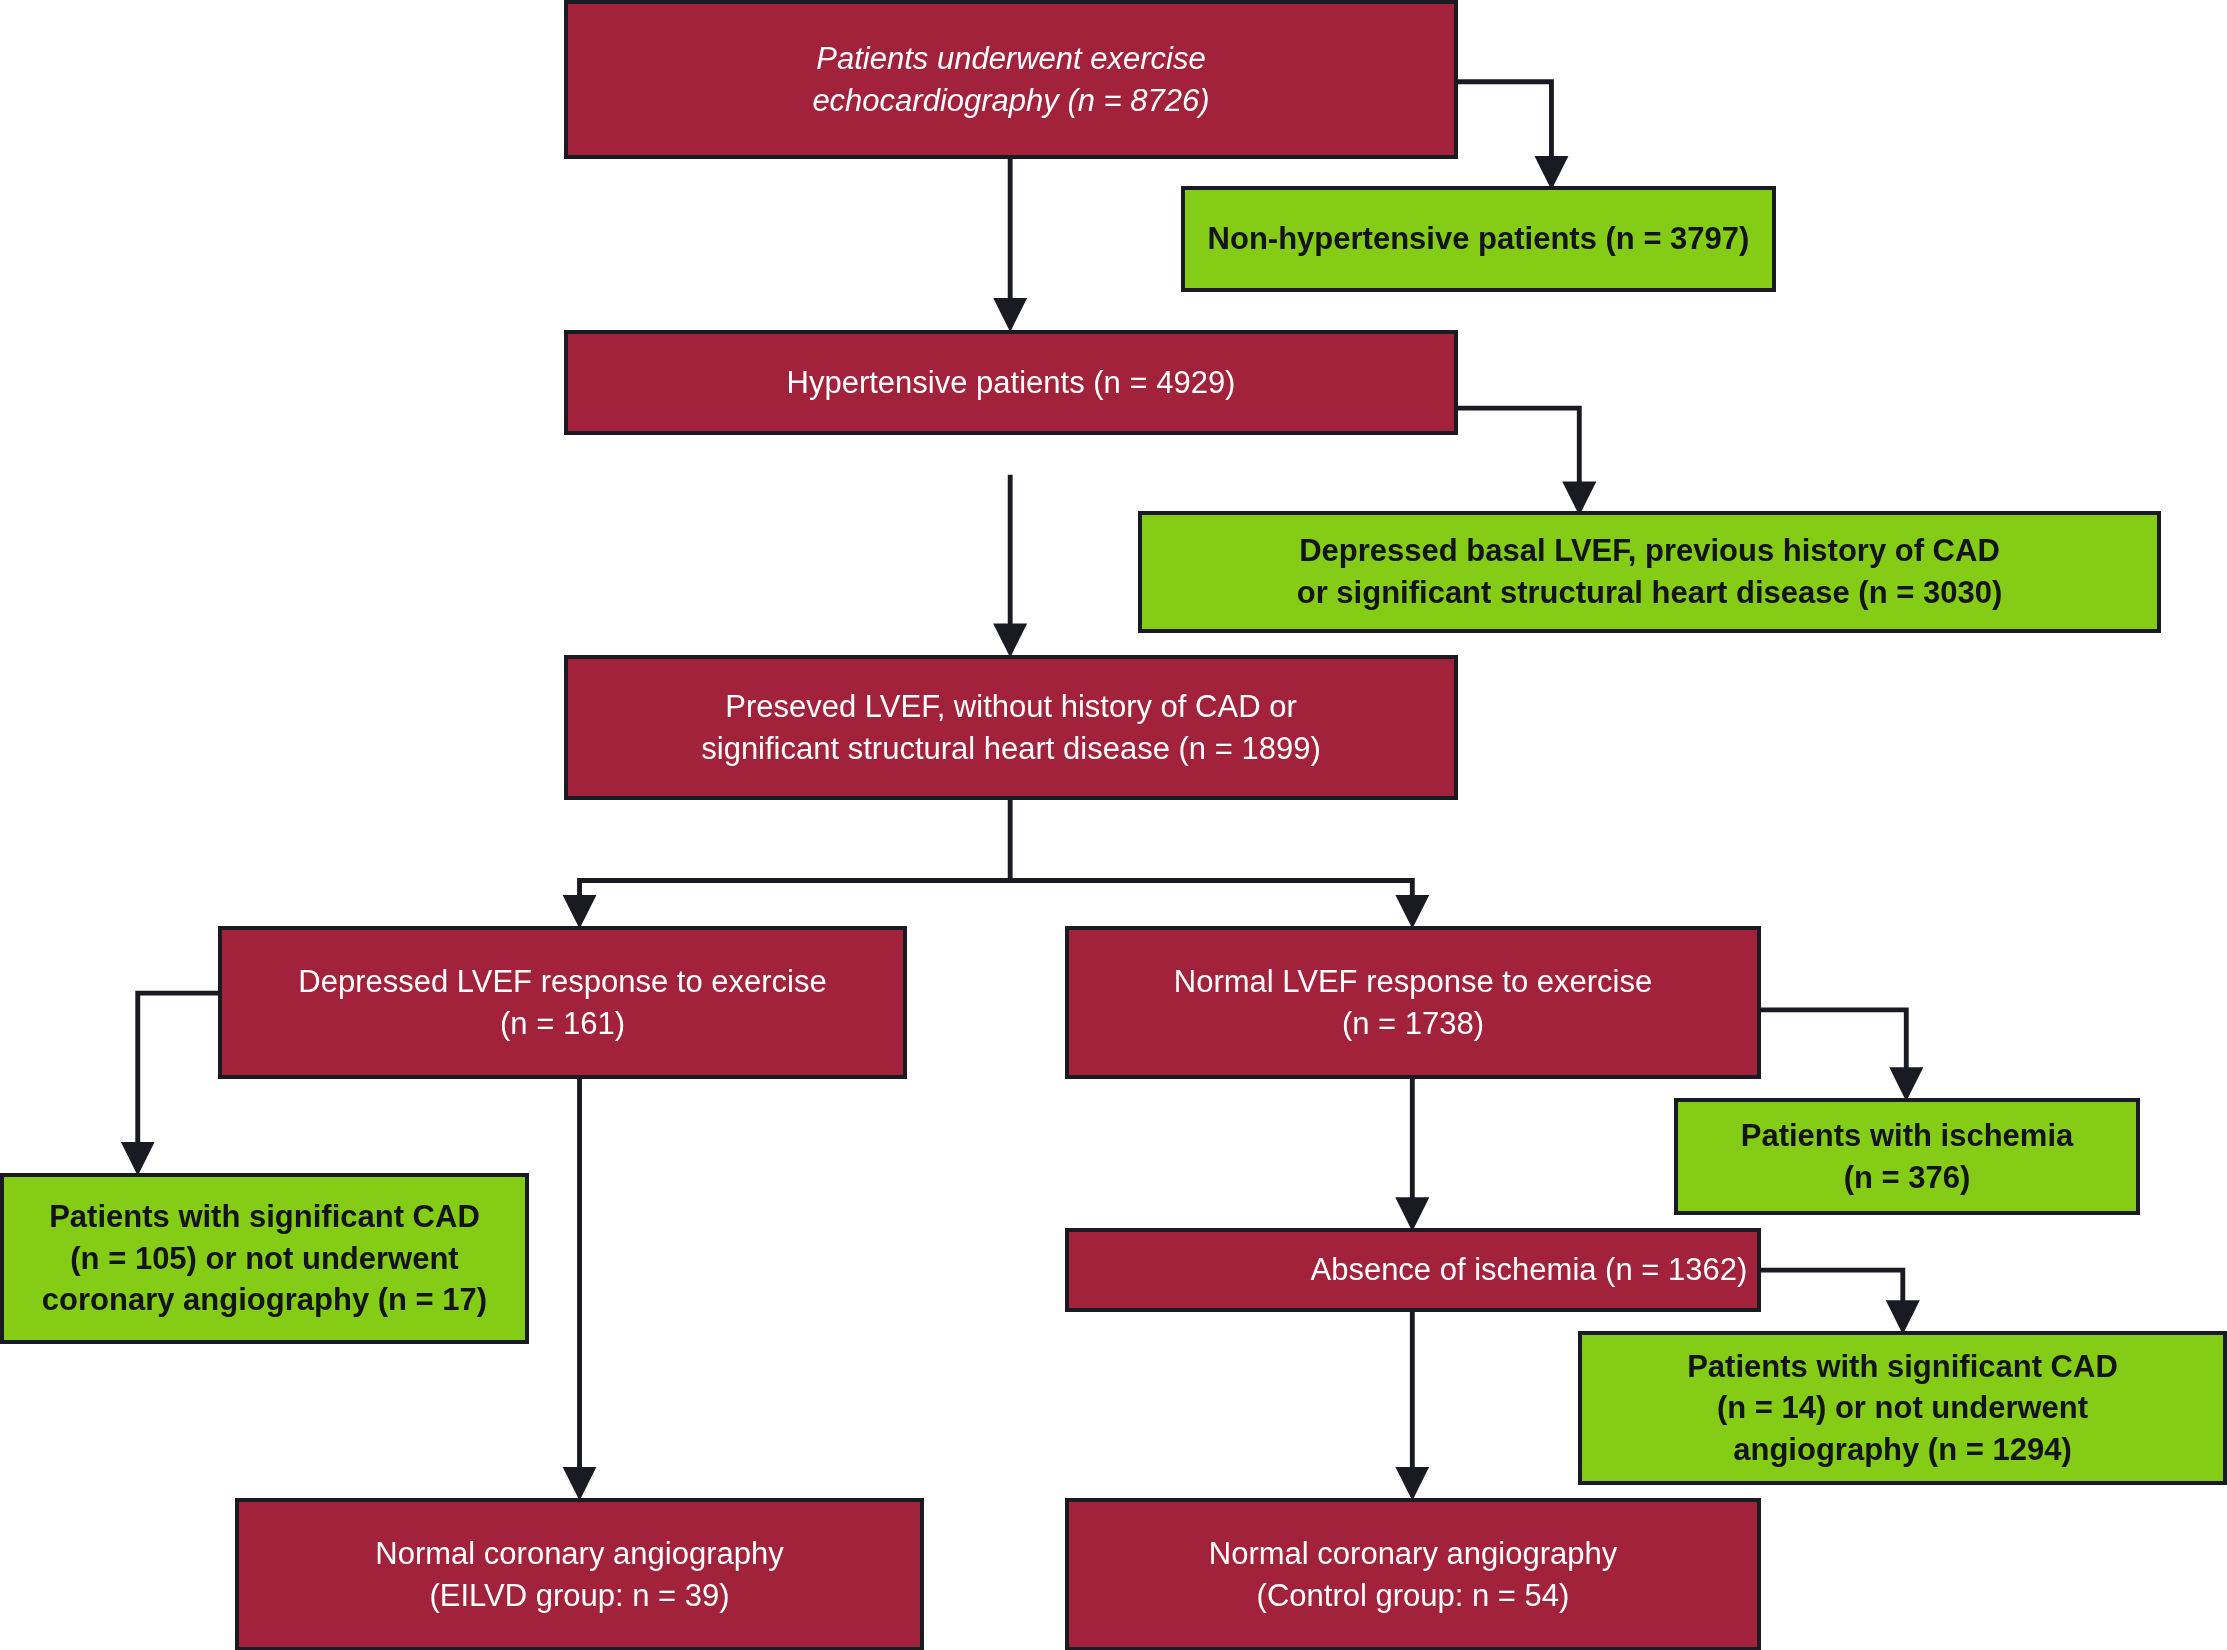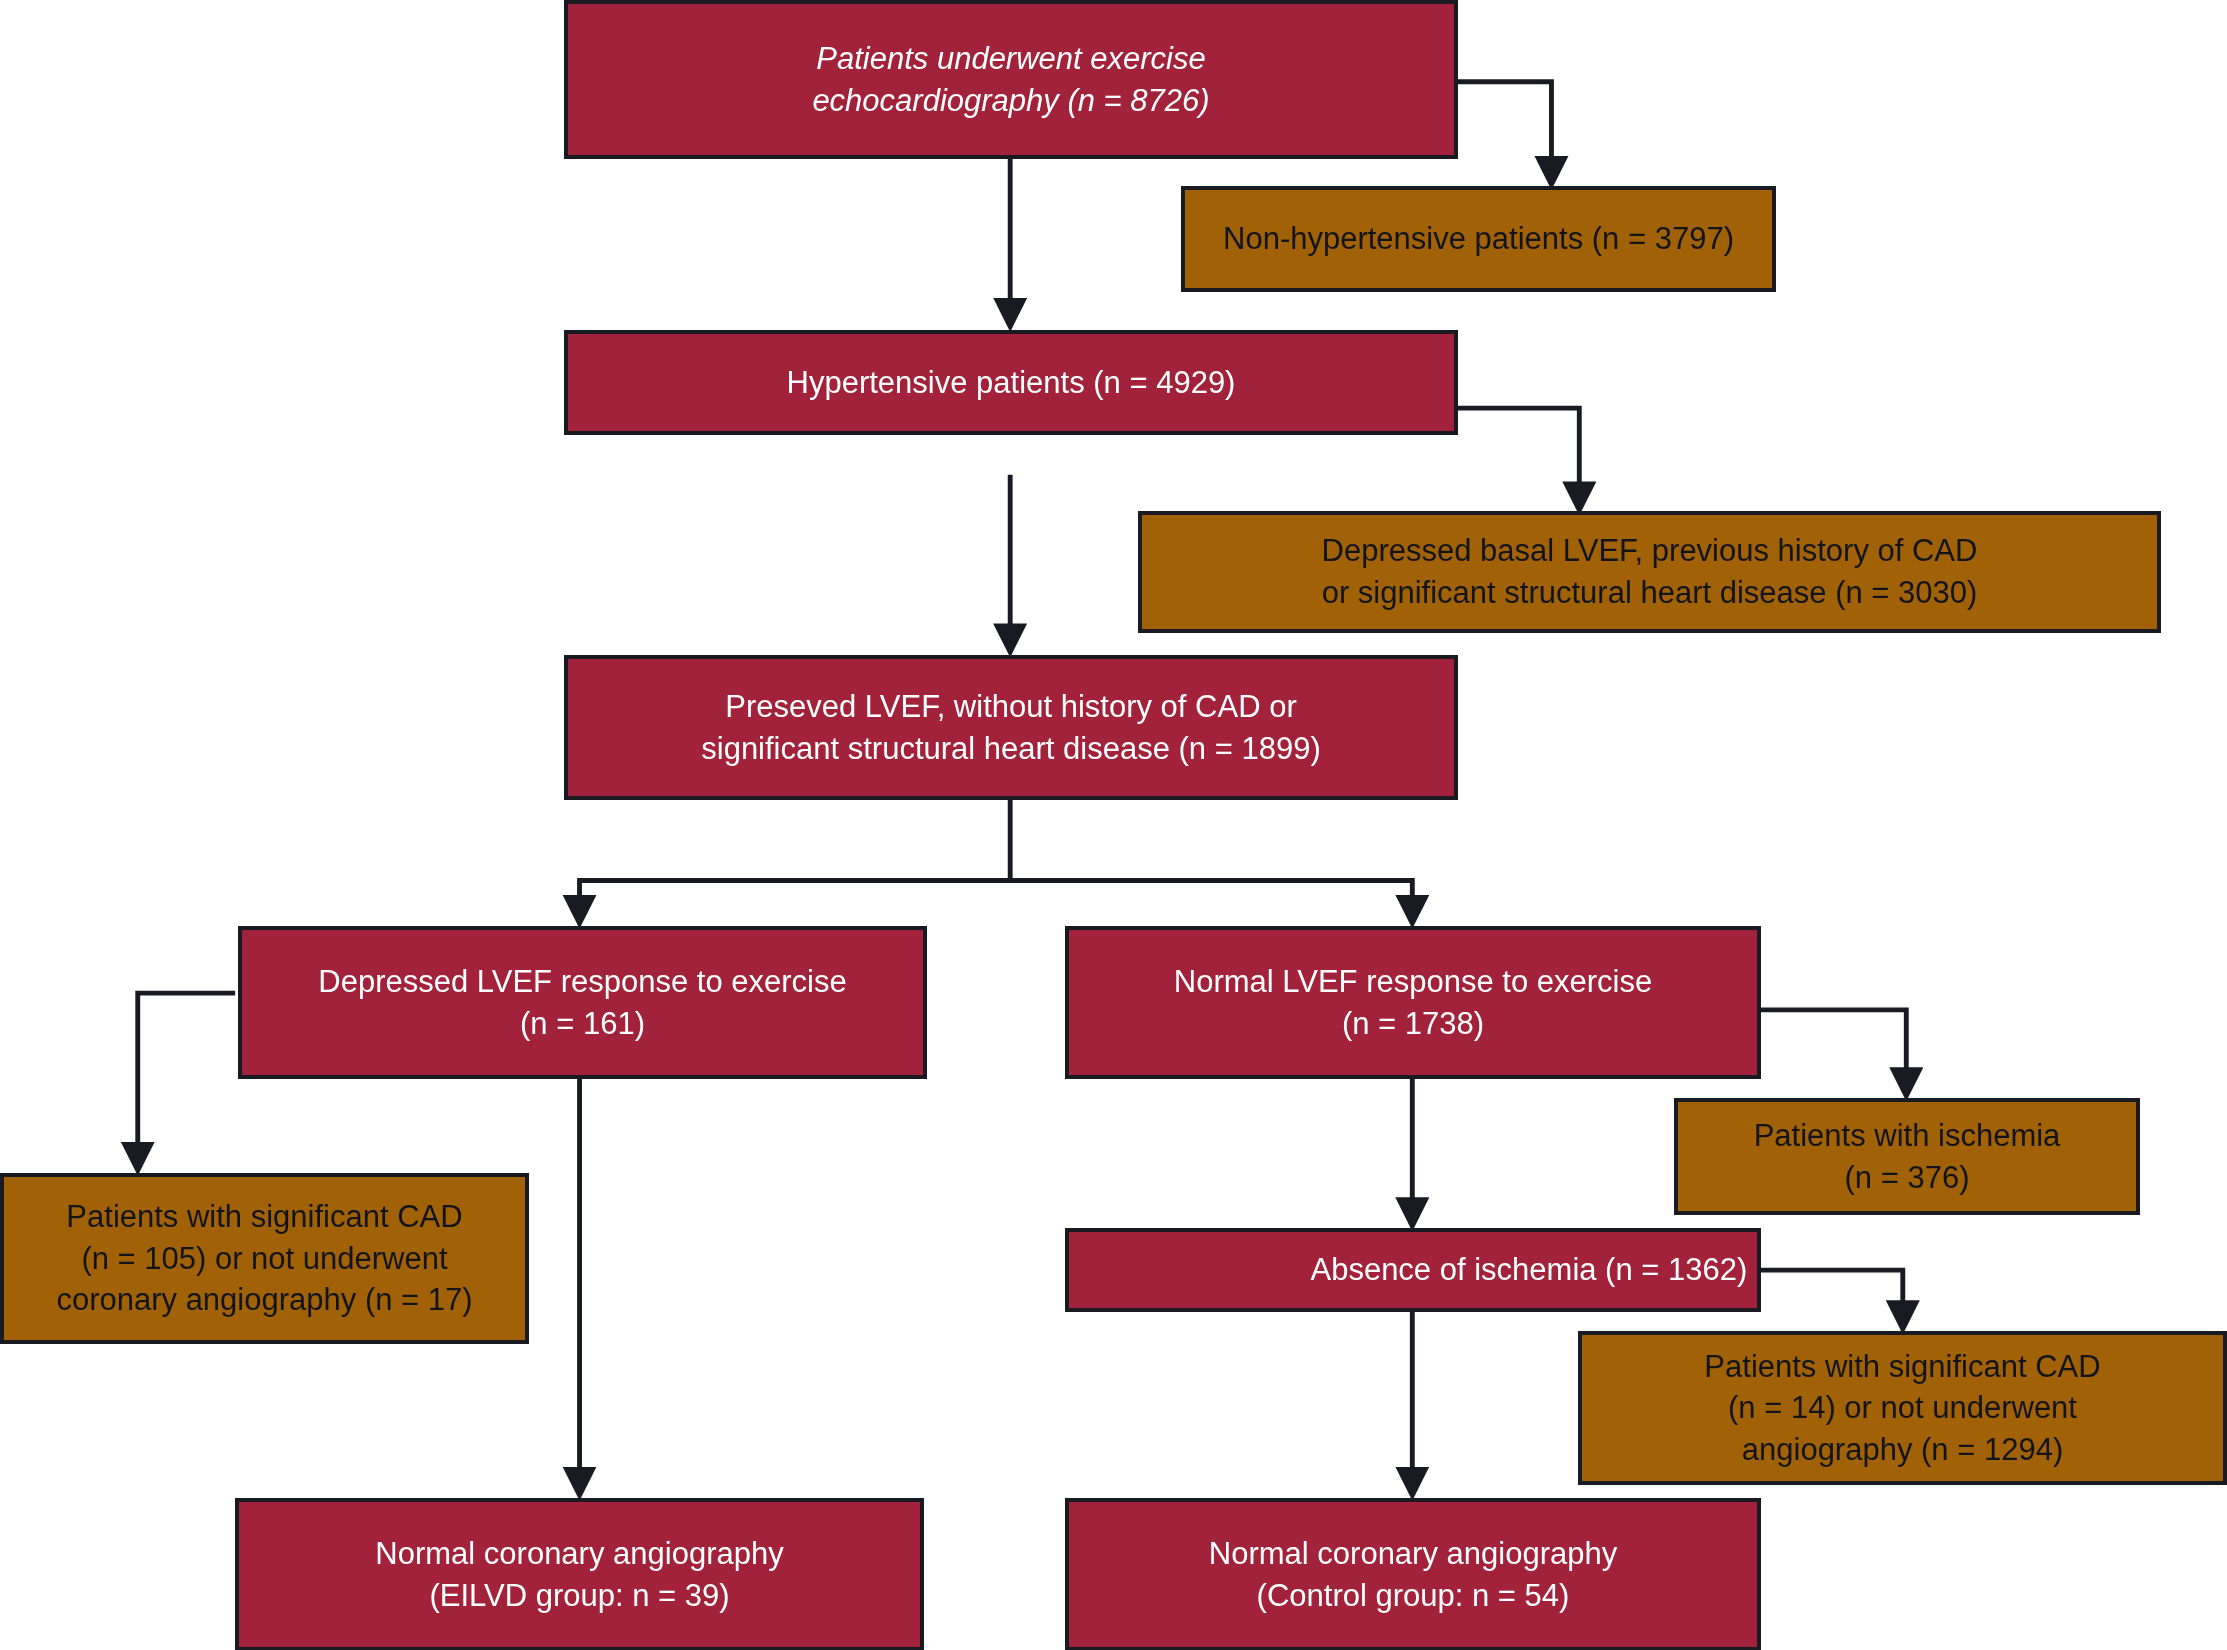--- a/index.html
+++ b/index.html
@@ -39,23 +39,24 @@
     width: 100%;
     padding: 0 9.7px;
     white-space: pre-line;
   }
   .node.included {
     background: #a3223b;
     color: #ffffff;
     font-size: 31px;
   }
   .node.excluded {
-    background: #a16207;
+    background: #84cc16;
     color: #13131a;
     font-size: 31px;
+    font-weight: bold;
   }
 </style>
 </head>
 <body>
 
 <div id="canvas">
 
   <svg id="connectors" viewBox="0 0 3201 2372" xmlns="http://www.w3.org/2000/svg">
     <defs>
       <marker id="arrow" viewBox="0 0 12 12" refX="6" refY="6" markerWidth="7" markerHeight="7" orient="auto-start-reverse">
@@ -105,21 +106,21 @@
   <div class="node excluded" style="left:1138px; top:511px; width:1023px; height:122px;">
     <span class="txt">Depressed basal LVEF, previous history of CAD
 or significant structural heart disease (n = 3030)</span>
   </div>
 
   <div class="node included" style="left:564px; top:655px; width:894px; height:145px;">
     <span class="txt">Preseved LVEF, without history of CAD or
 significant structural heart disease (n = 1899)</span>
   </div>
 
-  <div class="node included" style="left:238px; top:926px; width:689px; height:153px;">
+  <div class="node included" style="left:218px; top:926px; width:689px; height:153px;">
     <span class="txt">Depressed LVEF response to exercise
 (n = 161)</span>
   </div>
 
   <div class="node included" style="left:1065px; top:926px; width:696px; height:153px;">
     <span class="txt">Normal LVEF response to exercise
 (n = 1738)</span>
   </div>
 
   <div class="node excluded" style="left:0px; top:1173px; width:529px; height:171px;">

